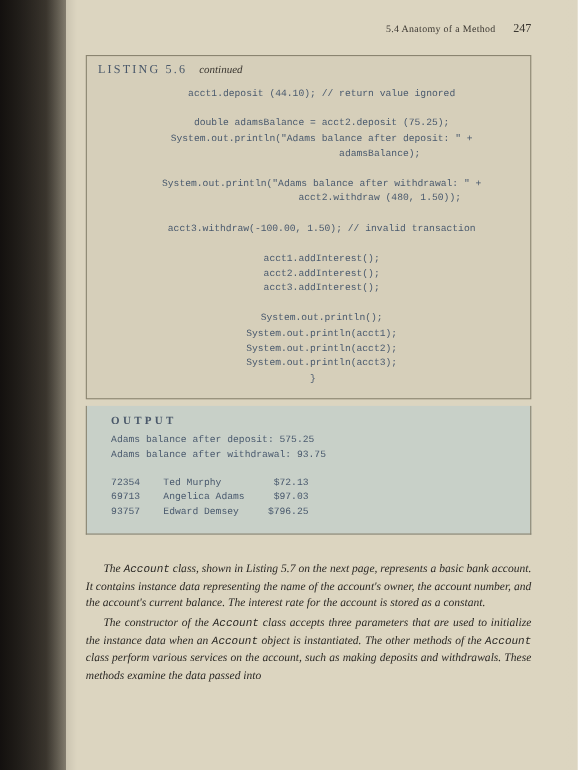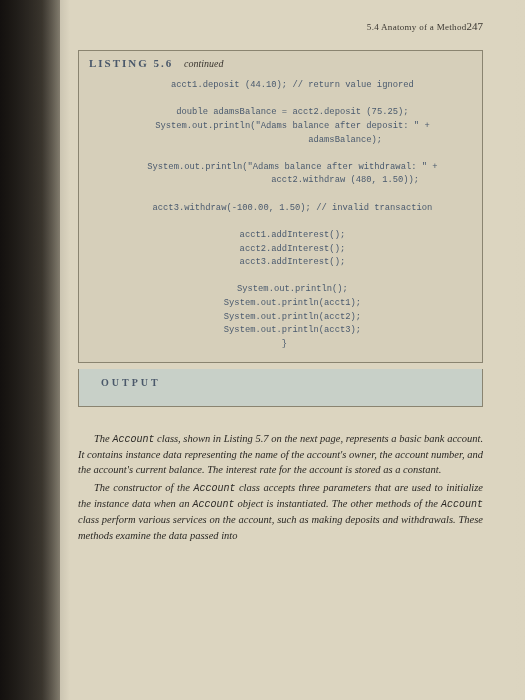--- a/index.html
+++ b/index.html
@@ -17,37 +17,38 @@
     top: 0;
     right: 10px;
     bottom: 0;
     background: #dcd5c0;
     padding: 20px 32px 20px 18px;
   }
   .header {
     display: flex;
     justify-content: flex-end;
     align-items: baseline;
+    gap: 16px;
     font-size: 9px;
     margin-bottom: 18px;
     color: #3a3630;
   }
   .header .section { letter-spacing: 0.3px; }
   .header .pagenum { font-size: 11px; }
   .listing-box {
     border: 1px solid #8a8470;
     background: #d6cfba;
     margin-bottom: 6px;
   }
   .listing-header {
     padding: 6px 10px;
     color: #4a586a;
     font-size: 11px;
   }
-  .listing-header .lnum { letter-spacing: 2px; font-weight: bold; }
+  .listing-header .lnum { letter-spacing: 2px; font-weight: normal; }
   .listing-header .cont { font-style: italic; margin-left: 8px; color: #3a3630; font-size: 10px; }
   .code {
     font-family: 'Courier New', monospace;
     font-size: 8.8px;
     line-height: 1.55;
     padding: 4px 14px 10px 22px;
     color: #4a5a6e;
     white-space: pre;
     text-align: center;
   }
@@ -120,20 +121,26 @@
 
    System.out.println();
    System.out.println(acct1);
    System.out.println(acct2);
    System.out.println(acct3);
 }</div>
   </div>
 
   <div class="output-box">
     <div class="output-label">OUTPUT</div>
+    <div class="output-text">Adams balance after deposit: 575.25
+Adams balance after withdrawal: 93.75
+
+72354    Ted Murphy         $72.13
+69713    Angelica Adams     $97.03
+93757    Edward Demsey     $796.25</div>
   </div>
 
   <div class="body-text">
     <p>
       <span>The </span><span class="mono">Account</span><span> class, shown in Listing 5.7 on the next page, represents a basic bank account. It contains instance data representing the name of the account's owner, the account number, and the account's current balance. The interest rate for the account is stored as a constant.</span>
     </p>
     <p>
       <span>The constructor of the </span><span class="mono">Account</span><span> class accepts three parameters that are used to initialize the instance data when an </span><span class="mono">Account</span><span> object is instantiated. The other methods of the </span><span class="mono">Account</span><span> class perform various services on the account, such as making deposits and withdrawals. These methods examine the data passed into</span>
     </p>
   </div>

